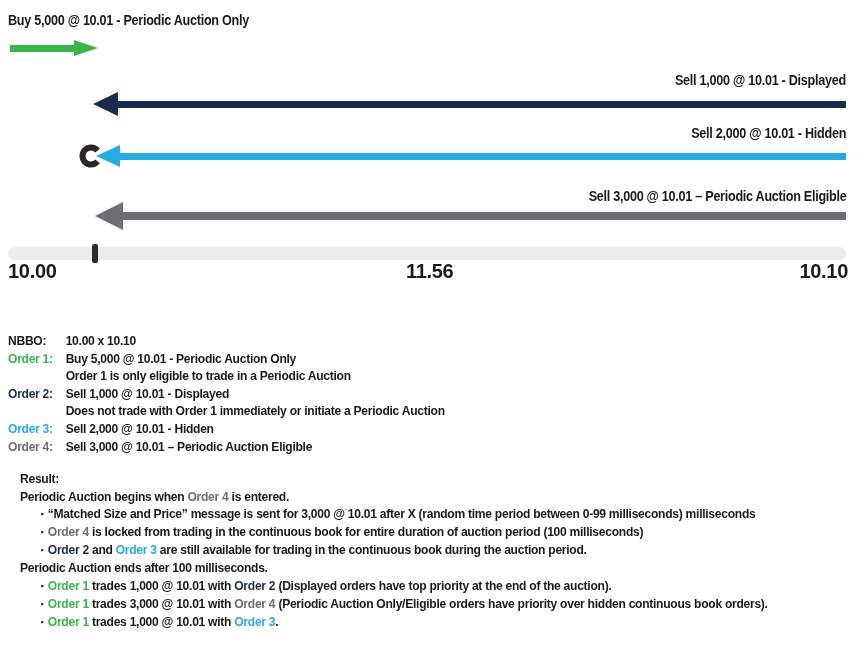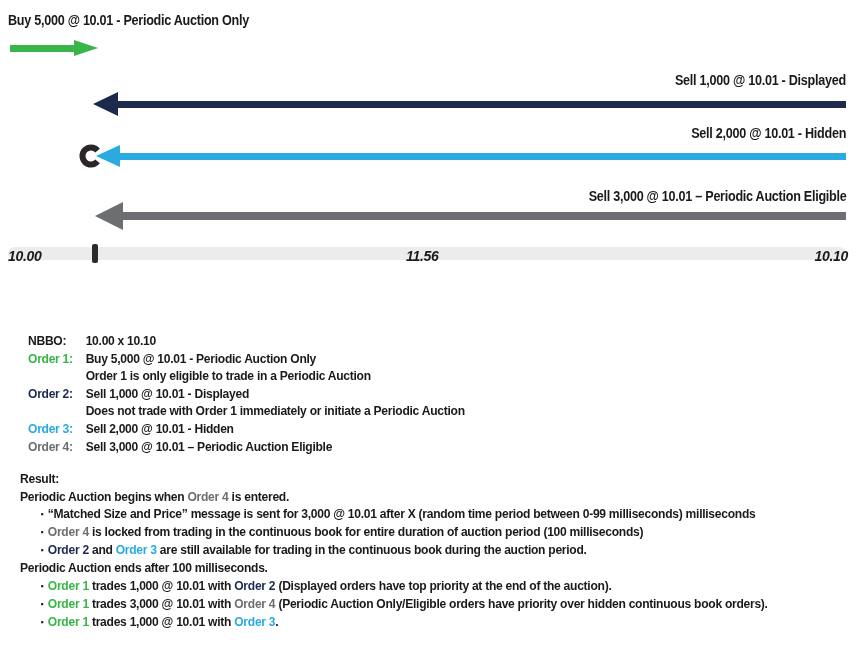--- a/index.html
+++ b/index.html
@@ -16,23 +16,23 @@
   .arrow{position:absolute;}
   .shaft{position:absolute;}
   .tri{position:absolute;width:0;height:0;}
   .tri-right{border-top:8.5px solid transparent;border-bottom:8.5px solid transparent;border-left:24px solid #000;}
   .tri-left-nav{border-top:12px solid transparent;border-bottom:12px solid transparent;border-right:25px solid #000;}
   .tri-left-blu{border-top:11px solid transparent;border-bottom:11px solid transparent;border-right:24px solid #000;}
   .tri-left-gry{border-top:14px solid transparent;border-bottom:14px solid transparent;border-right:28px solid #000;}
   .ring{position:absolute;left:79px;top:144px;}
   .axis-bar{position:absolute;left:8px;top:247px;width:838px;height:13px;border-radius:6.5px;}
   .axis-tick{position:absolute;left:92px;top:244px;width:6px;height:19px;border-radius:2px;}
-  .axis-num{position:absolute;top:248px;font-size:14px;letter-spacing:-0.3px;font-style:italic;}
+  .axis-num{position:absolute;top:260px;font-size:20px;letter-spacing:-0.3px;}
   
-  .book{position:absolute;left:8px;top:332px;margin-left:20px;}
+  .book{position:absolute;left:8px;top:332px;}
   .book-row{display:flex;white-space:nowrap;font-size:13px;letter-spacing:-0.3px;line-height:17.6px;transform:scaleX(0.93);transform-origin:left center;}
   .book-label{display:inline-block;width:62px;flex:none;}
   .result{position:absolute;left:20px;top:470px;}
   .res-title{font-size:13px;letter-spacing:-0.3px;line-height:17.6px;transform:scaleX(0.93);transform-origin:left center;}
   .res-line{white-space:nowrap;font-size:13px;letter-spacing:-0.3px;line-height:17.6px;transform:scaleX(0.93);transform-origin:left center;}
   .res-line.bullet{padding-left:22px;}
   .bul{font-size:9px;margin-right:5px;vertical-align:1.5px;}
 </style>
 </head>
 <body>

